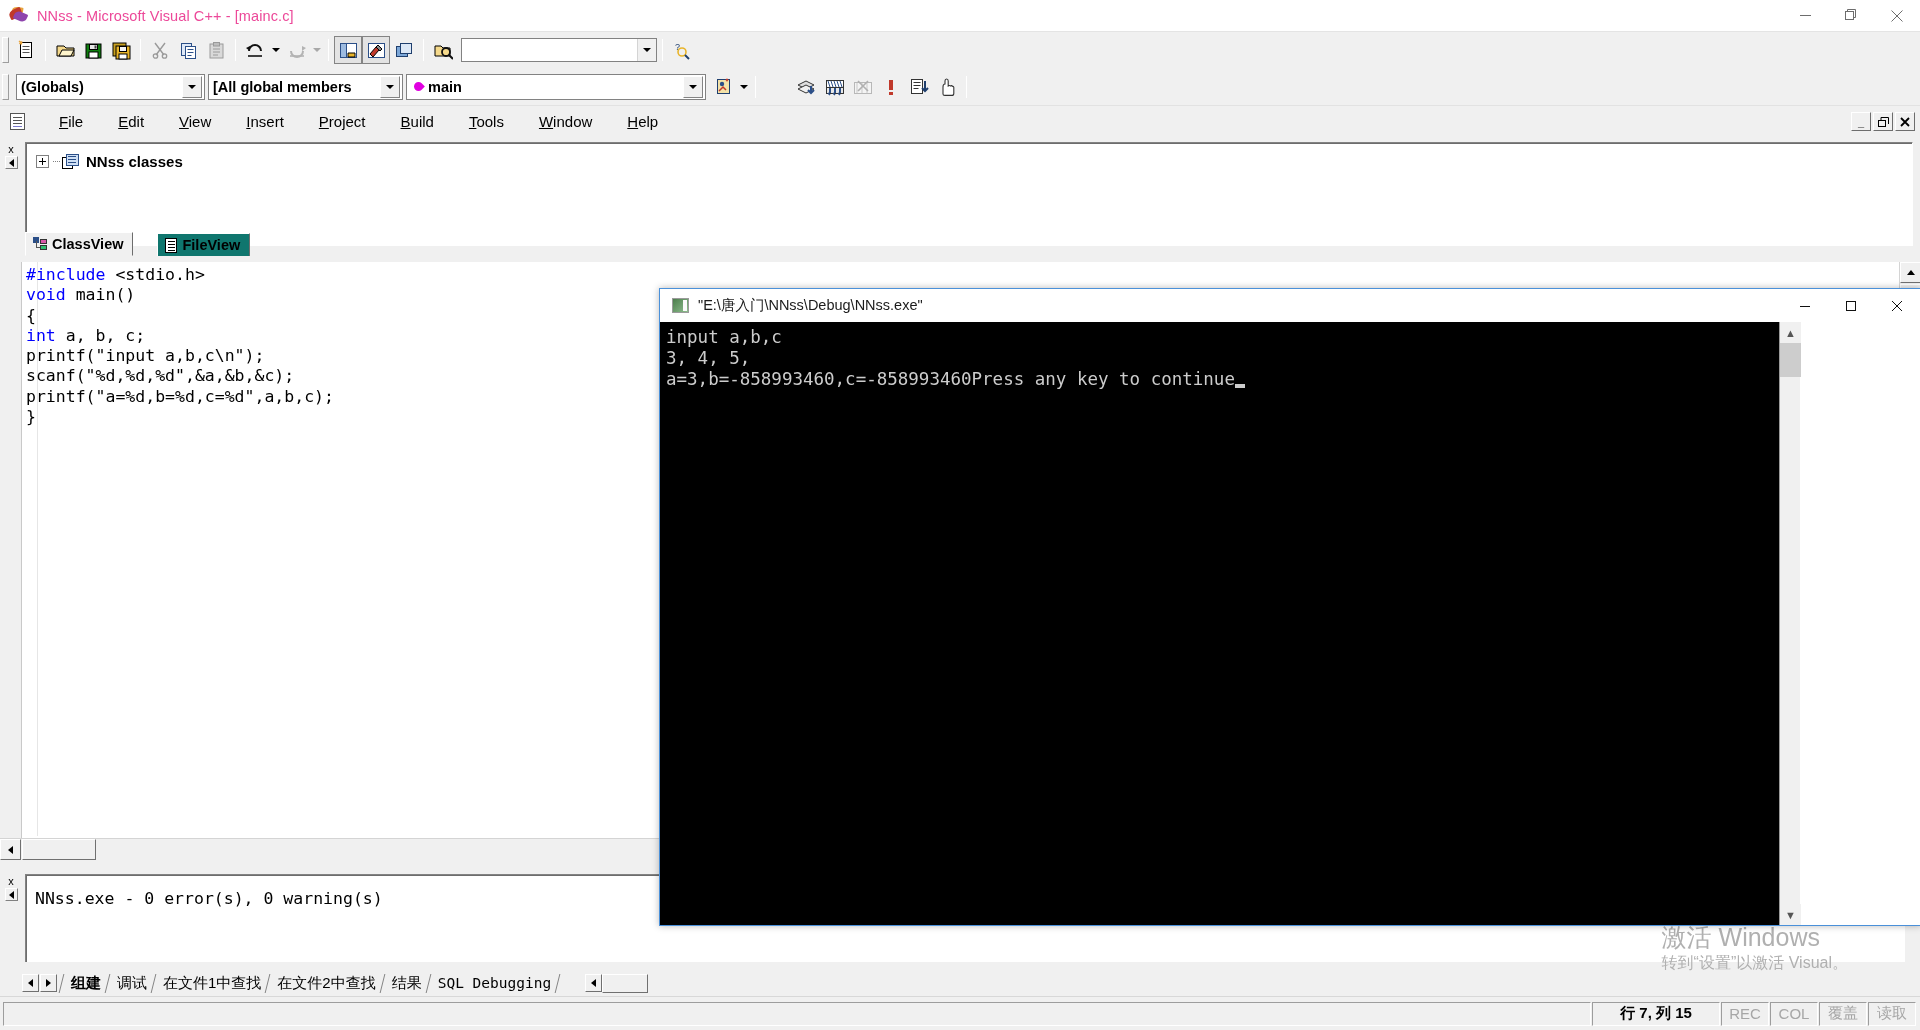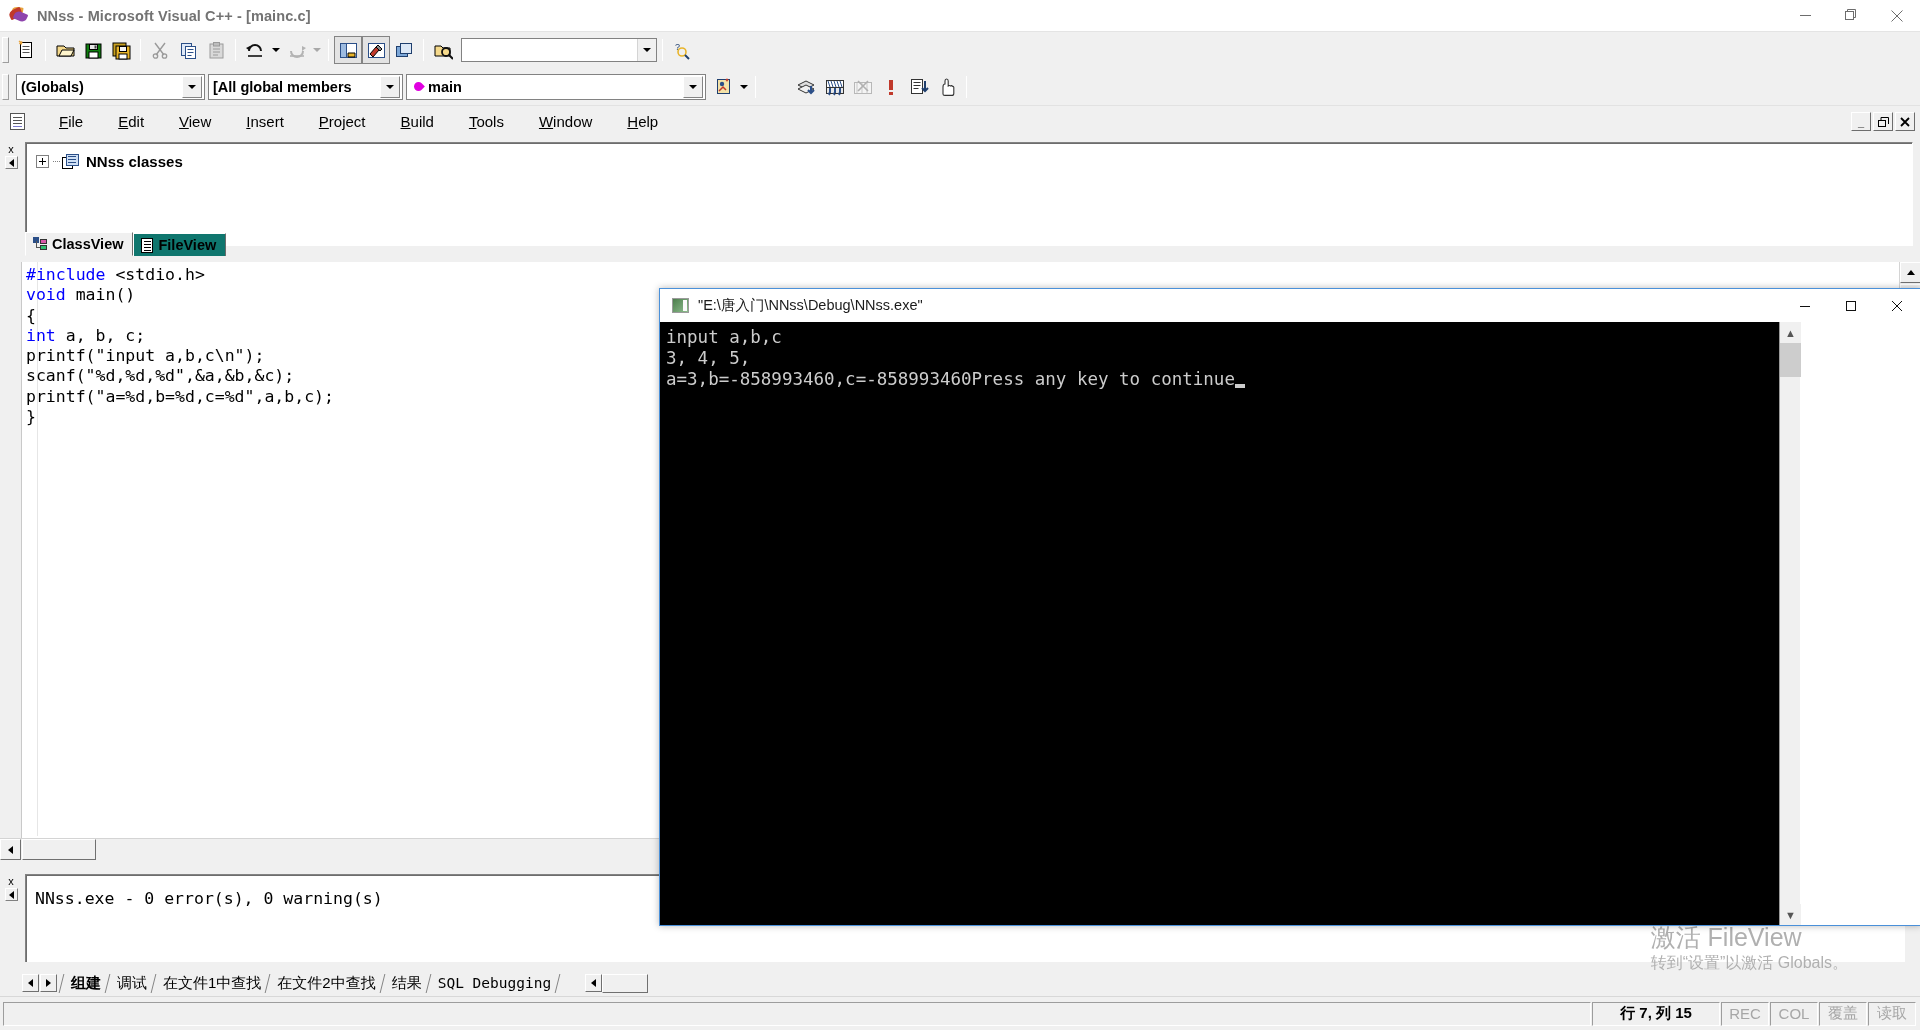--- a/index.html
+++ b/index.html
@@ -36,23 +36,22 @@
     border-radius: 50% 10% 50% 10%;
   }
   .win-app-icon .b1 { left: 0px; top: 3px; background: #c0392b; transform: rotate(-25deg); }
   .win-app-icon .b2 { left: 5px; top: 6px; background: #8e44ad; transform: rotate(25deg); }
   .win-app-icon .b3 {
     position: absolute; left: 3px; top: 1px;
     width: 11px; height: 8px; background: #e8a33d;
     border-radius: 50% 10% 50% 10%; transform: rotate(10deg);
   }
   .win-title-text {
-    font-size: 14.5px; color: #737373; letter-spacing: .1px;
+    font-size: 14.5px; color: #ec4899; letter-spacing: .1px;
     white-space: nowrap;
-    font-weight: bold;
   }
   .win-btns { margin-left: auto; display: flex; height: 32px; }
   .win-btn {
     width: 46px; height: 32px;
     display: flex; align-items: center; justify-content: center;
     color: #6d6d6d;
   }
   .win-btn svg { display: block; }
 
   
@@ -234,21 +233,21 @@
     margin-right: 6px; flex: 0 0 auto;
   }
   .classes-icon .sheet {
     position: absolute; background: #ffffff; border: 1px solid #000;
   }
   .tree-label { font-size: 15px; font-weight: bold; color: #000; }
 
   
   .ws-tabs {
     position: absolute; left: 25px; top: 232px;
-    display: flex; align-items: flex-end; height: 24px;
+    display: flex; align-items: flex-end; height: 24px; gap: 24px;
   }
   .ws-tab {
     height: 23px; padding: 0 9px 0 7px;
     display: flex; align-items: center;
     background: #0f766e;
     border-left: 1px solid #ffffff; border-top: 1px solid #ffffff;
     border-right: 1px solid #6d6d6d;
     font-size: 14.5px; font-weight: bold; color: #000;
     white-space: nowrap;
   }
@@ -851,22 +850,22 @@
     <div class="otab mono">SQL Debugging</div>
     <div class="tabsep"></div>
     <div style="width:20px;"></div>
     <div class="out-nav">
         <div class="tri-left"></div>
       </div>
     <div class="sb-thumb" style="position:relative;width:46px;height:19px;"></div>
   </div>
 
   <div class="watermark">
-    <div class="wm1">激活 FileView</div>
-    <div class="wm2">转到“设置”以激活 Globals。</div>
+    <div class="wm1">激活 Windows</div>
+    <div class="wm2">转到“设置”以激活 Visual。</div>
   </div>
 
   <div class="statusbar">
     <div class="status-main"></div>
     <div class="status-cell pos">行 7, 列 15</div>
     <div class="status-cell dim" style="min-width:48px;">REC</div>
     <div class="status-cell dim" style="min-width:48px;">COL</div>
     <div class="status-cell dim" style="min-width:48px;">覆盖</div>
     <div class="status-cell dim" style="min-width:48px;margin-right:4px;">读取</div>
   </div>

